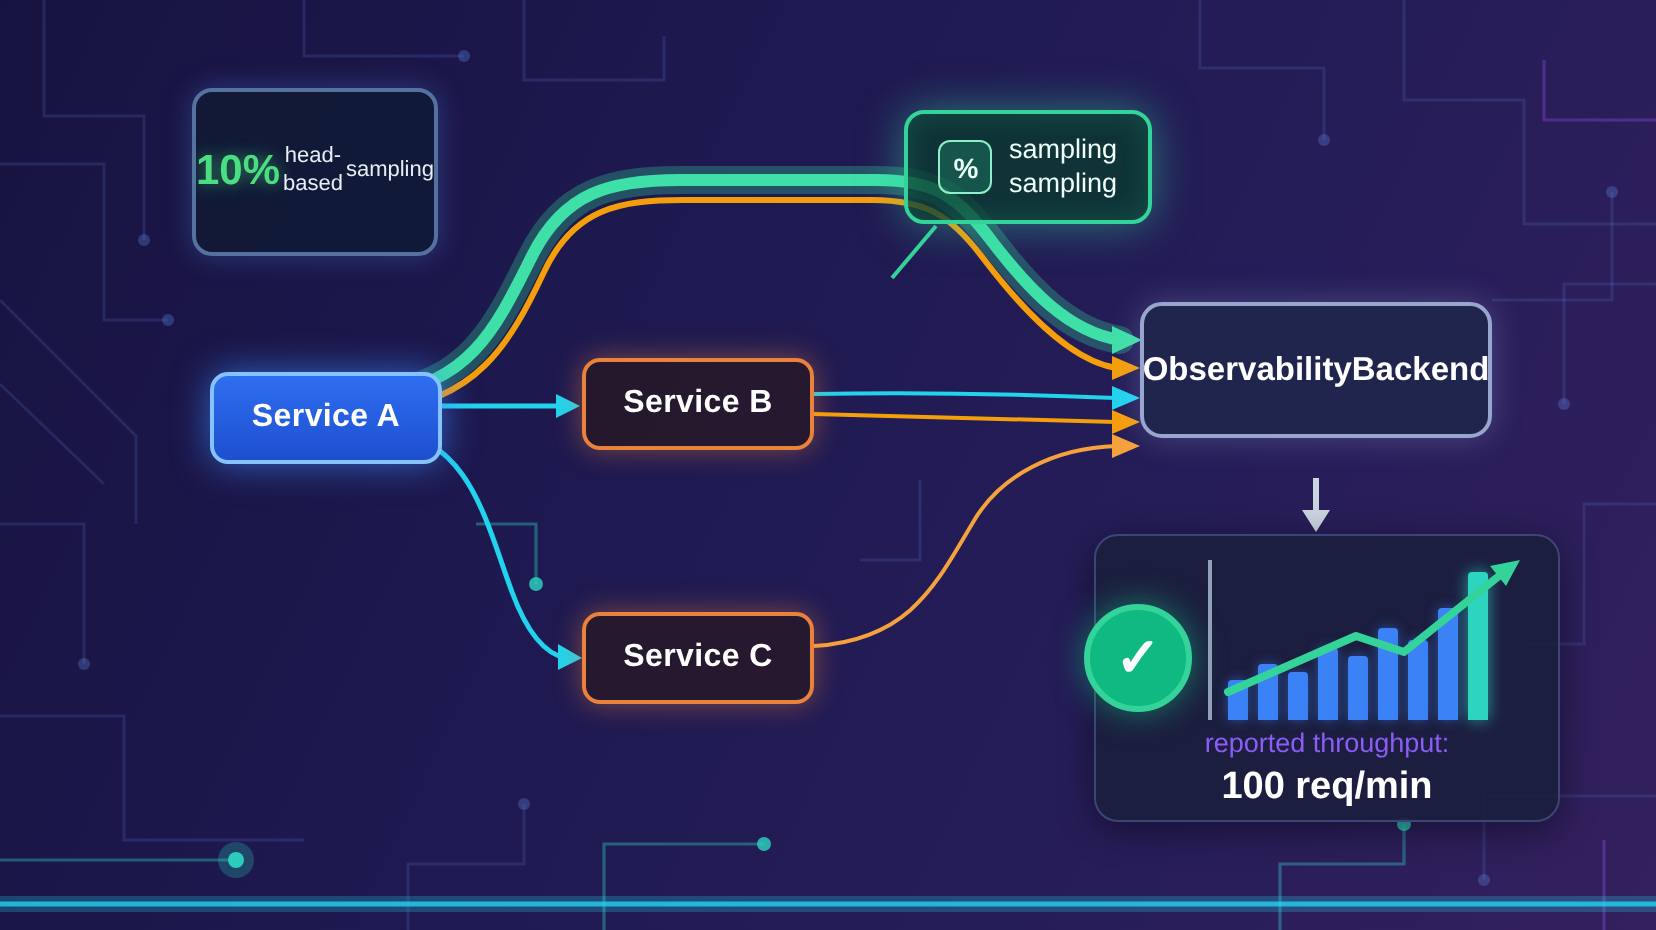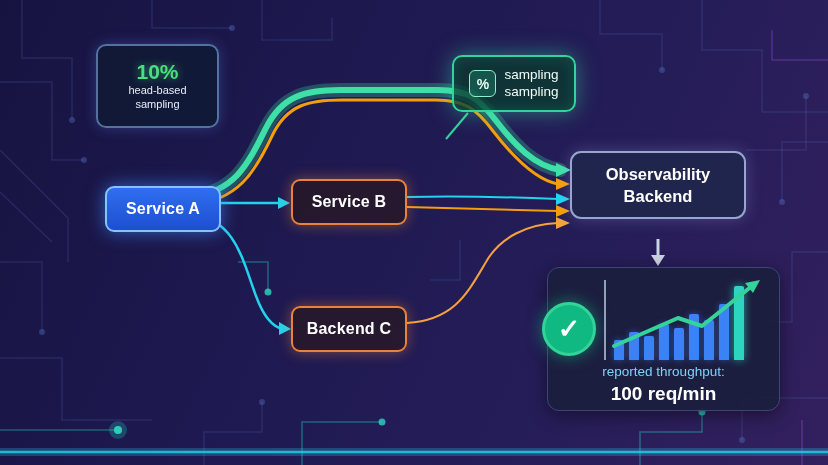--- a/index.html
+++ b/index.html
@@ -5,21 +5,21 @@
   html,body{margin:0;padding:0;background:#0d0b26;}
   .stage{
     position:relative;width:828px;height:465px;overflow:hidden;
     font-family:"Liberation Sans",sans-serif;
     background:linear-gradient(115deg,#171340 0%,#1e1950 38%,#251d58 68%,#33205e 100%);
   }
   svg.layer{position:absolute;left:0;top:0;pointer-events:none;}
 
   
   .box{position:absolute;box-sizing:border-box;border-radius:10px;display:flex;
-       flex-direction:column;align-items:center;justify-content:center;text-align:center;color:#fff;}
+       align-items:center;justify-content:center;text-align:center;color:#fff;}
 
   .note-box{left:96px;top:44px;width:123px;height:84px;
     background:rgba(16,26,54,.88);border:2px solid #54719f;
     box-shadow:0 0 14px rgba(80,130,220,.35);}
   .note-rate{color:#4ade80;font-size:21px;font-weight:bold;line-height:1.15;text-shadow:0 0 8px rgba(74,222,128,.6);}
   .note-line{color:#e8edf6;font-size:11px;line-height:1.25;}
 
   .meta-box{left:452px;top:55px;width:124px;height:57px;flex-direction:row;gap:8px;
     background:rgba(10,58,48,.78);border:2px solid #34d399;border-radius:10px;
     box-shadow:0 0 22px rgba(52,211,153,.5),inset 0 0 14px rgba(52,211,153,.18);}
@@ -49,21 +49,21 @@
     display:flex;align-items:center;justify-content:center;
     color:#fff;font-size:27px;font-weight:bold;
     box-shadow:0 0 16px rgba(16,185,129,.6);}
   .tp-chart{position:absolute;left:56px;top:12px;width:160px;height:80px;
     border-left:2px solid #8fa0b8;}
   .tp-bars{position:absolute;left:8px;bottom:0;display:flex;align-items:flex-end;gap:5px;height:78px;}
   .bar{width:10px;background:#3b82f6;border-radius:2px 2px 0 0;box-shadow:0 0 6px rgba(59,130,246,.5);}
   .bar-last{background:#2dd4bf;box-shadow:0 0 8px rgba(45,212,191,.7);}
   .tp-trend{position:absolute;left:6px;top:0;overflow:visible;}
   .tp-label{position:absolute;left:0;right:0;top:96px;
-    color:#7dd3fc;font-size:13.5px;}
+    color:#8b5cf6;font-size:13.5px;}
   .tp-value{position:absolute;left:0;right:0;top:115px;text-align:center;
     color:#ffffff;font-size:19px;font-weight:bold;}
 </style>
 </head>
 <body>
 
 <div class="stage">
 
   <svg class="layer" width="828" height="465">
     <g fill="none" stroke="#5b7fd4" stroke-opacity="0.20" stroke-width="1.5">
@@ -159,21 +159,21 @@
     </div>
   </div>
 
   <div class="box svc svc-a">
     <span>Service A</span>
   </div>
   <div class="box svc svc-o svc-b">
     <span>Service B</span>
   </div>
   <div class="box svc svc-o svc-c">
-    <span>Backend C</span>
+    <span>Service C</span>
   </div>
 
   <div class="box backend-box">
     <div>Observability</div>
     <div>Backend</div>
   </div>
 
   <div class="box tp-panel">
     <div class="tp-check">✓</div>
     <div class="tp-chart">

